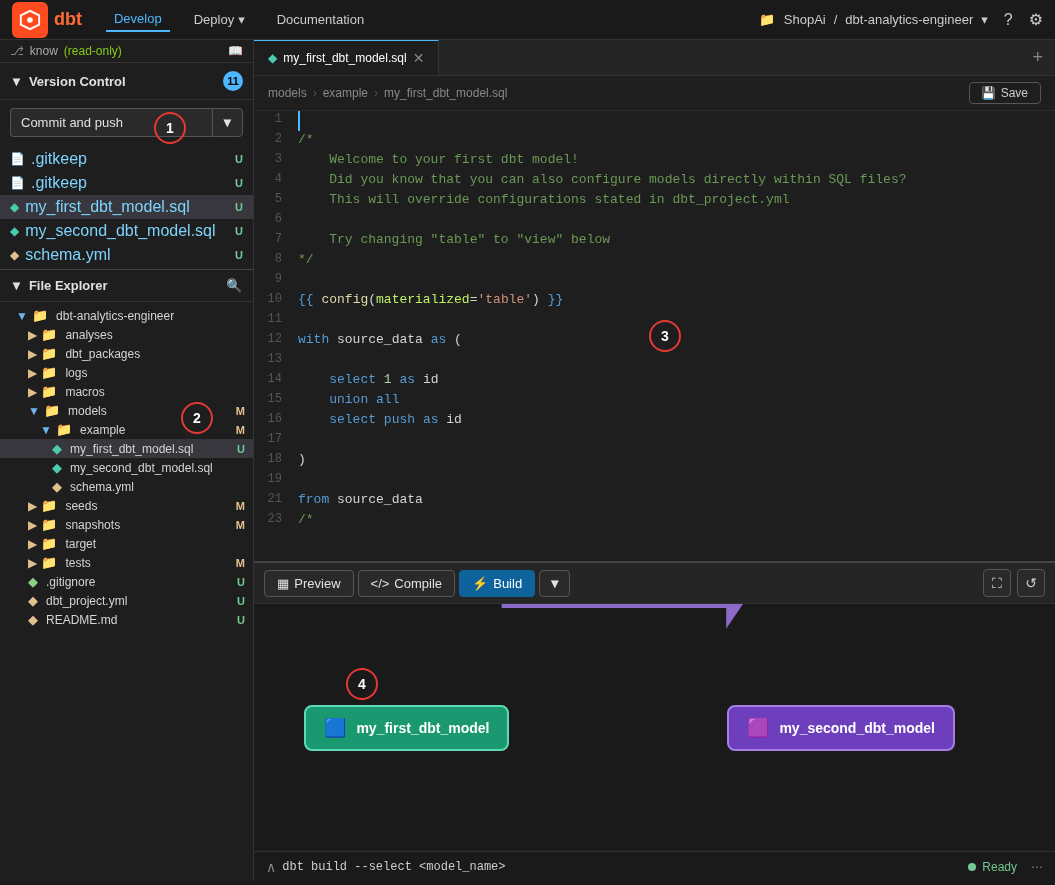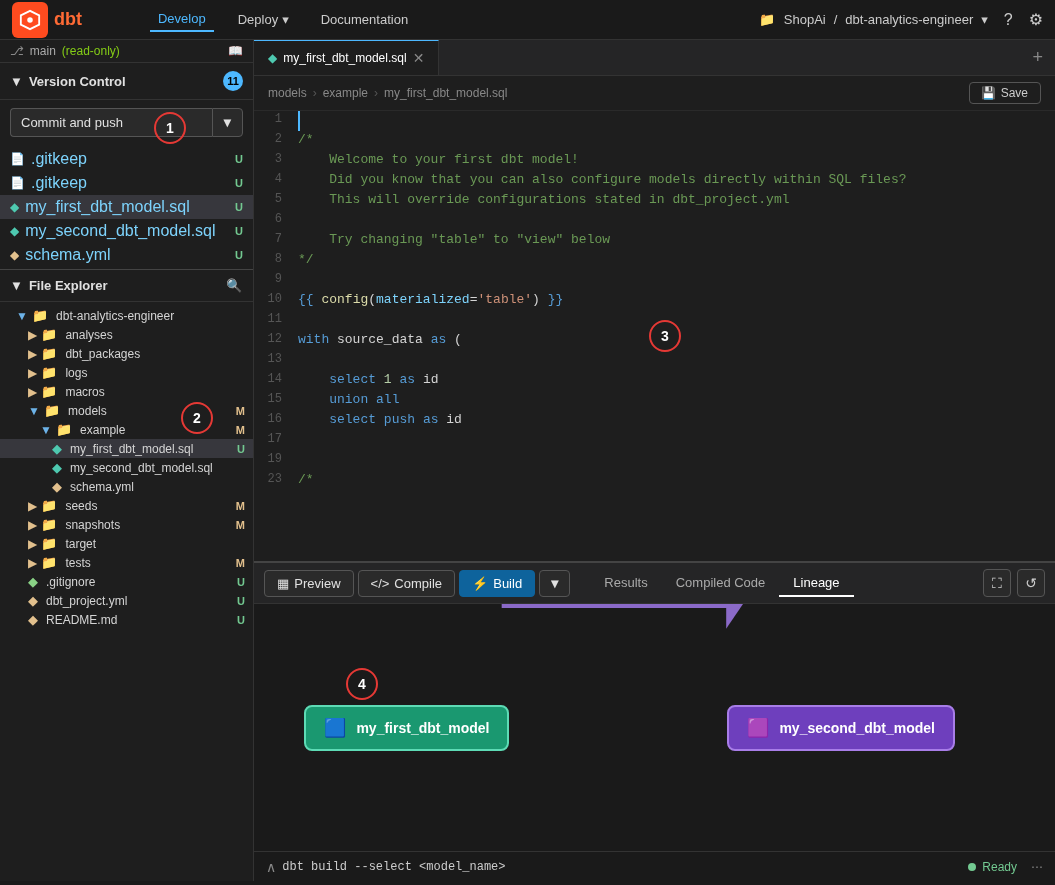--- a/index.html
+++ b/index.html
@@ -6,21 +6,21 @@
     body { font-family: -apple-system, BlinkMacSystemFont, 'Segoe UI', sans-serif; background: #1a1a1a; color: #d4d4d4; font-size: 13px; width: 1055px; height: 885px; overflow: hidden; }
 
     
     .top-nav {
       display: flex; align-items: center; background: #1a1a1a; height: 40px;
       padding: 0 12px; border-bottom: 1px solid #333; gap: 16px;
     }
     .dbt-logo { display: flex; align-items: center; gap: 6px; margin-right: 8px; }
     .dbt-logo-icon { width: 36px; height: 36px; background: #ff4b1f; border-radius: 6px; display: flex; align-items: center; justify-content: center; font-weight: bold; color: white; font-size: 14px; }
     .nav-item { color: #ccc; cursor: pointer; font-size: 13px; padding: 4px 8px; }
-    .nav-item.active { color: #4db8ff; border-bottom: 2px solid #4db8ff; margin-left: 44px; }
+    .nav-item.active { color: #4db8ff; border-bottom: 2px solid #4db8ff; }
     .nav-item-deploy { display: flex; align-items: center; gap: 4px; }
     .nav-right { margin-left: auto; display: flex; align-items: center; gap: 16px; }
     .project-info { display: flex; align-items: center; gap: 8px; color: #ccc; font-size: 13px; }
     .nav-icon { color: #ccc; font-size: 16px; cursor: pointer; }
 
     
     .main-layout { display: flex; height: calc(885px - 44px); }
 
     
     .sidebar { width: 254px; min-width: 254px; background: #1e1e1e; border-right: 1px solid #333; display: flex; flex-direction: column; overflow: hidden; }
@@ -157,21 +157,21 @@
     <span class="nav-icon">⚙</span>
   </div>
 </div>
 
 <div class="main-layout" style="position:relative;">
 
   <div class="sidebar sidebar-wrapper">
 
     <div class="branch-info">
       <span style="color:#888;">⎇</span>
-      <span>main</span>
+      <span>know</span>
       <span style="color:#84cc16;">(read-only)</span>
       <span style="margin-left:auto;">📖</span>
     </div>
 
     <div class="vc-header">
       <div class="vc-header-left">
         <span>▼</span>
         <span>Version Control</span>
       </div>
       <div class="badge">11</div>
@@ -403,21 +403,21 @@
           <span class="line-content comment">*/</span>
         </div>
 
         <div class="code-line">
           <span class="line-num">9</span>
           <span class="line-content"></span>
         </div>
 
         <div class="code-line">
           <span class="line-num">10</span>
-          <span class="line-content"><span style="color:#569cd6;">{{</span> <span style="color:#dcdcaa;">config</span><span style="color:#d4d4d4;">(</span><span style="color:#7dd3fc;">materialized</span><span style="color:#d4d4d4;">=</span><span style="color:#ce9178;">'table'</span><span style="color:#d4d4d4;">)</span> <span style="color:#569cd6;">}}</span></span>
+          <span class="line-content"><span style="color:#569cd6;">{{</span> <span style="color:#dcdcaa;">config</span><span style="color:#d4d4d4;">(</span><span style="color:#bef264;">materialized</span><span style="color:#d4d4d4;">=</span><span style="color:#ce9178;">'table'</span><span style="color:#d4d4d4;">)</span> <span style="color:#569cd6;">}}</span></span>
         </div>
 
         <div class="code-line">
           <span class="line-num">11</span>
           <span class="line-content"></span>
         </div>
 
         <div class="code-line">
           <span class="line-num">12</span>
           <span class="line-content"><span class="kw">with</span> source_data <span class="kw">as</span> (</span>
@@ -441,27 +441,35 @@
         <div class="code-line">
           <span class="line-num">16</span>
           <span class="line-content">    <span class="kw">select</span> <span class="kw">push</span> <span class="kw">as</span> id</span>
         </div>
 
         <div class="code-line">
           <span class="line-num">17</span>
           <span class="line-content"></span>
         </div>
 
+        <div class="code-line">
+          <span class="line-num">18</span>
+          <span class="line-content">)</span>
+        </div>
 
         <div class="code-line">
           <span class="line-num">19</span>
           <span class="line-content"></span>
         </div>
 
 
+        <div class="code-line">
+          <span class="line-num">21</span>
+          <span class="line-content"><span class="kw">from</span> source_data</span>
+        </div>
 
 
         <div class="code-line">
           <span class="line-num">23</span>
           <span class="line-content comment">/*</span>
         </div>
 
       </div>
 
       <div class="bottom-panel">
@@ -474,31 +482,20 @@
           <button class="panel-btn">
             <span>&lt;/&gt;</span>
             <span>Compile</span>
           </button>
           <button class="panel-btn primary">
             <span>⚡</span>
             <span>Build</span>
           </button>
           <button class="panel-btn-chevron">▼</button>
 
-          <div class="panel-tabs">
-            <div class="panel-tab">
-              <span>Results</span>
-            </div>
-            <div class="panel-tab">
-              <span>Compiled Code</span>
-            </div>
-            <div class="panel-tab active">
-              <span>Lineage</span>
-            </div>
-          </div>
 
           <div class="panel-tab-actions">
             <div class="panel-action-btn">⛶</div>
             <div class="panel-action-btn">↺</div>
           </div>
         </div>
 
         <div class="lineage-canvas">
           <svg class="lineage-arrow" viewBox="0 0 760 60" preserveAspectRatio="none" style="position:absolute;top:0;left:0;width:100%;height:100%;pointer-events:none;">
             <line x1="235" y1="30" x2="460" y2="30" stroke="#8b6ac8" stroke-width="2" marker-end="url(#arrow)"></line>

